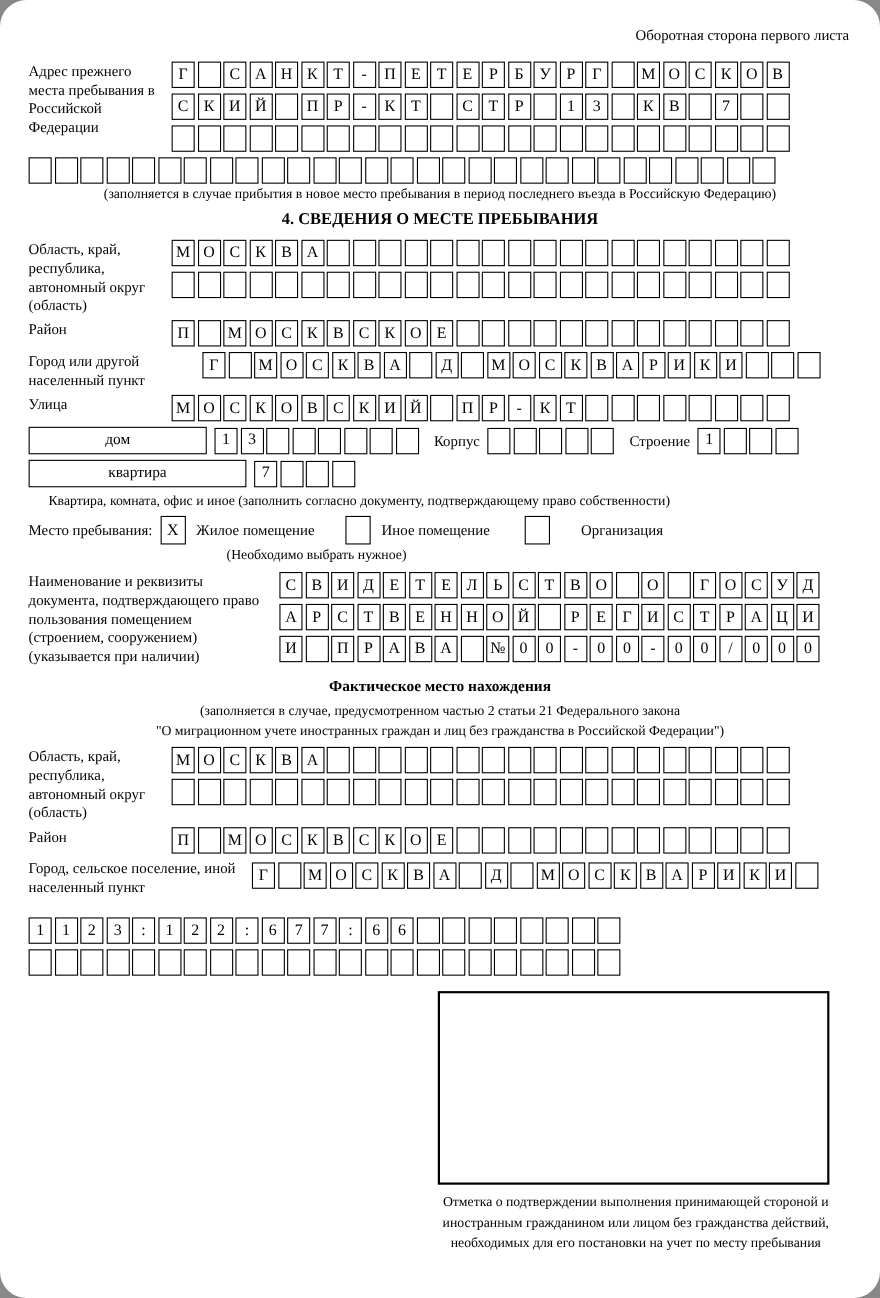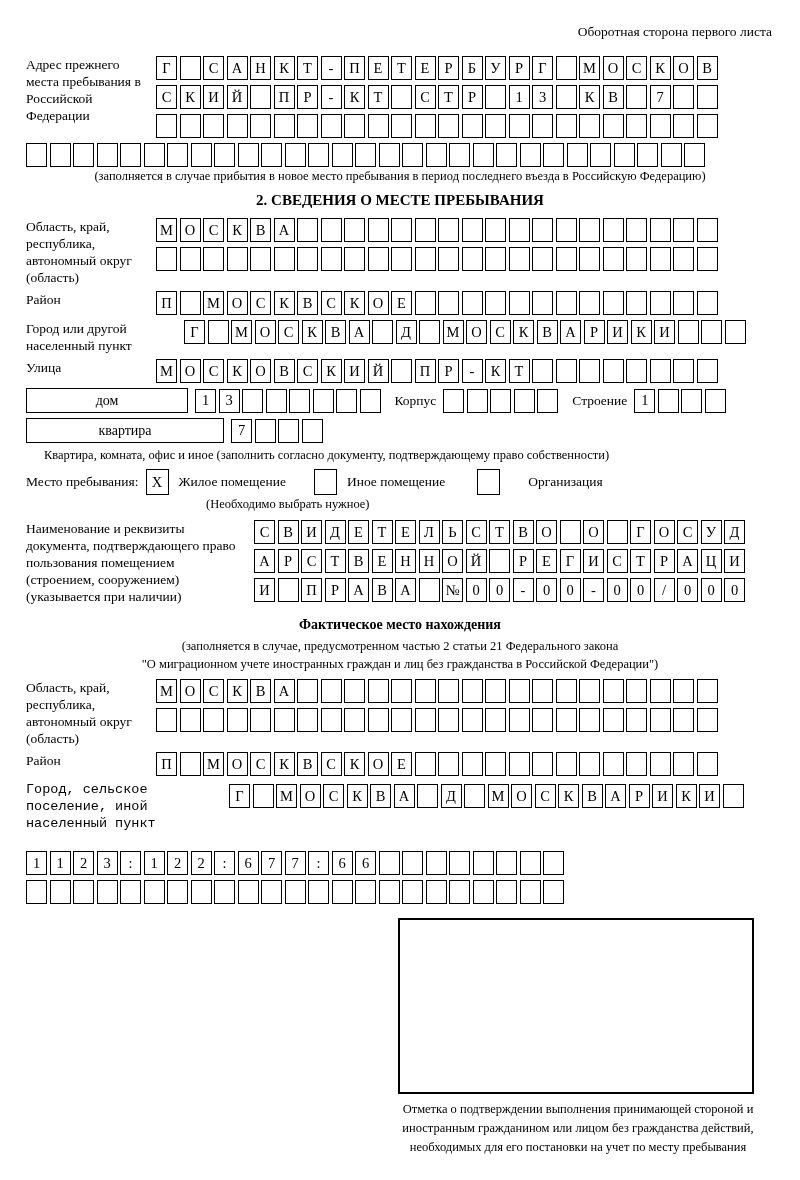--- a/index.html
+++ b/index.html
@@ -1,30 +1,30 @@
 <!DOCTYPE html>
 <html><head>
 <meta charset="utf-8">
 <style>
   html,body { margin:0; padding:0; background:#888; }
   .page {
     width:800px; height:1180px; background:#ffffff; color:#000;
     font-family:"Liberation Serif", serif;
     box-sizing:border-box; padding:20px 26px 0 26px;
-    margin:0 auto; position:relative; overflow:hidden;
+    margin:0 auto; position:relative; overflow:hidden;border-radius:24px;
   }
   .corner-note { text-align:right; font-size:13.5px; margin:4px 2px 16px 0; }
 
   .field { display:flex; align-items:flex-start; margin-bottom:5px; }
   .label { font-size:13.5px; line-height:17px; box-sizing:border-box; padding-right:10px; flex:none; }
   .w-prev  { width:130px; }
   .w-std   { width:130px; }
   .w-city  { width:158px; }
   .w-doc   { width:228px; }
-  .w-fcity { width:203px;font-family:Liberation Mono, monospace; }
+  .w-fcity { width:203px; }
 
   .rows { display:flex; flex-direction:column; gap:5px; }
   .boxrow { display:flex; gap:2.5px; flex:none; }
   .cell {
     width:19px; height:22px; border:1.5px solid #000; flex:none;
     display:flex; align-items:center; justify-content:center;
     font-size:14.5px; line-height:1; box-sizing:content-box;
   }
   .fullrow { margin:1px 0 2px 0; }
 
@@ -167,21 +167,21 @@
       <span class="cell"></span>
       <span class="cell"></span>
       <span class="cell"></span>
       <span class="cell"></span>
       <span class="cell"></span>
       <span class="cell"></span>
       <span class="cell"></span>
     </div>
   <div class="note">(заполняется в случае прибытия в новое место пребывания в период последнего въезда в Российскую Федерацию)</div>
 
-  <div class="section-title">2. СВЕДЕНИЯ О МЕСТЕ ПРЕБЫВАНИЯ</div>
+  <div class="section-title">4. СВЕДЕНИЯ О МЕСТЕ ПРЕБЫВАНИЯ</div>
 
   <div class="field">
     <div class="label w-std">Область, край, республика, автономный округ (область)</div>
     <div class="rows">
       <div class="boxrow">
           <span class="cell">М</span>
           <span class="cell">О</span>
           <span class="cell">С</span>
           <span class="cell">К</span>
           <span class="cell">В</span>

